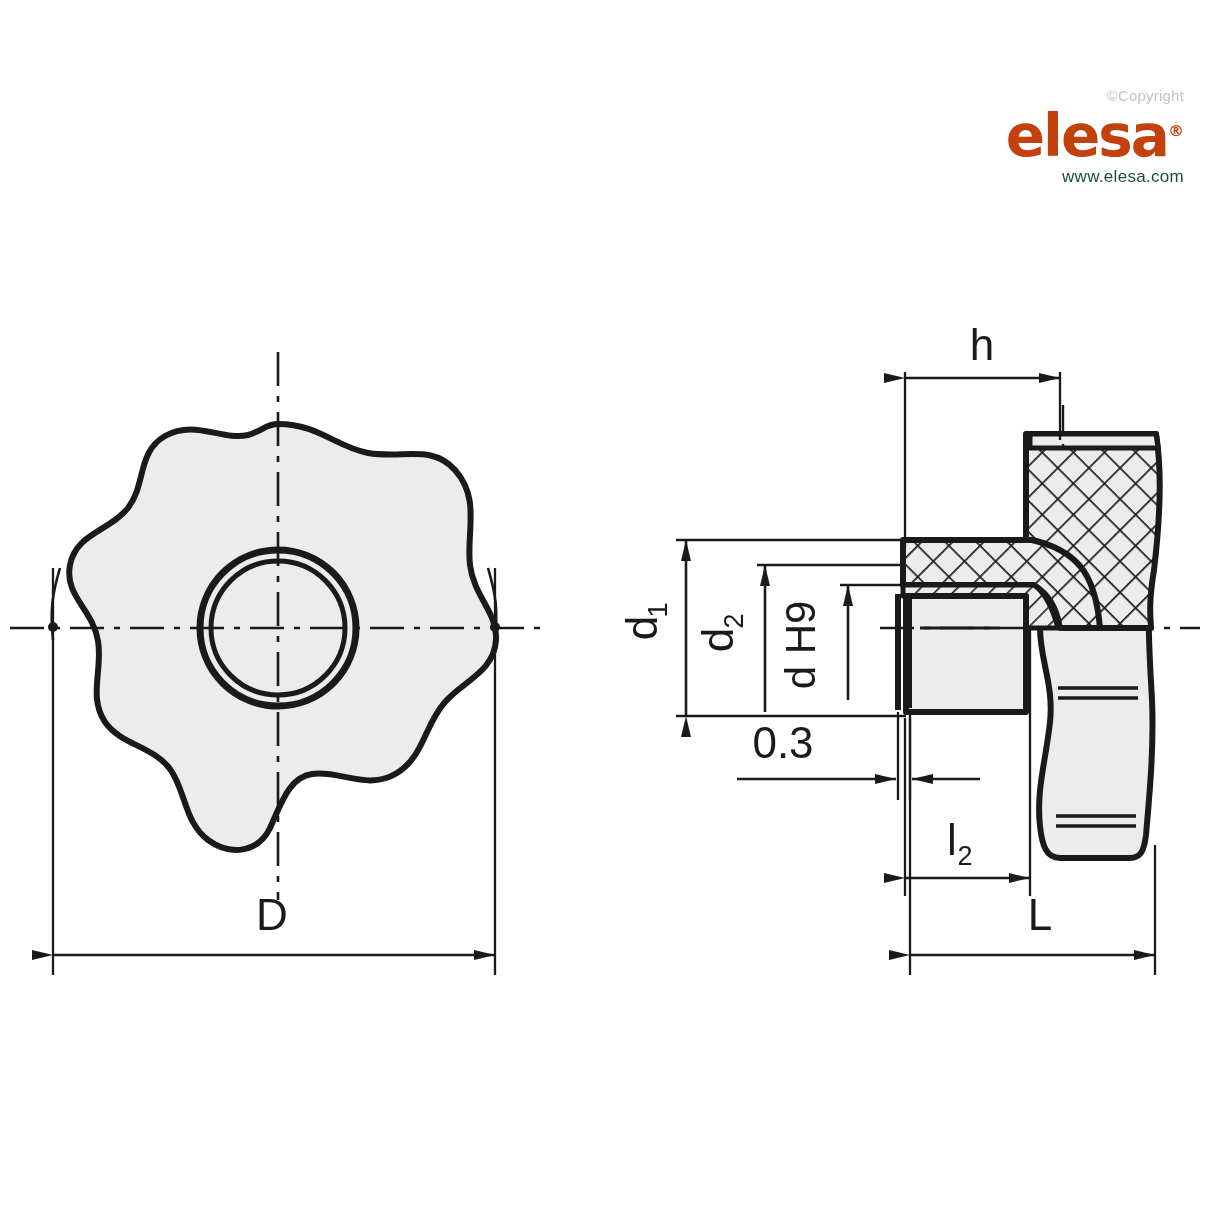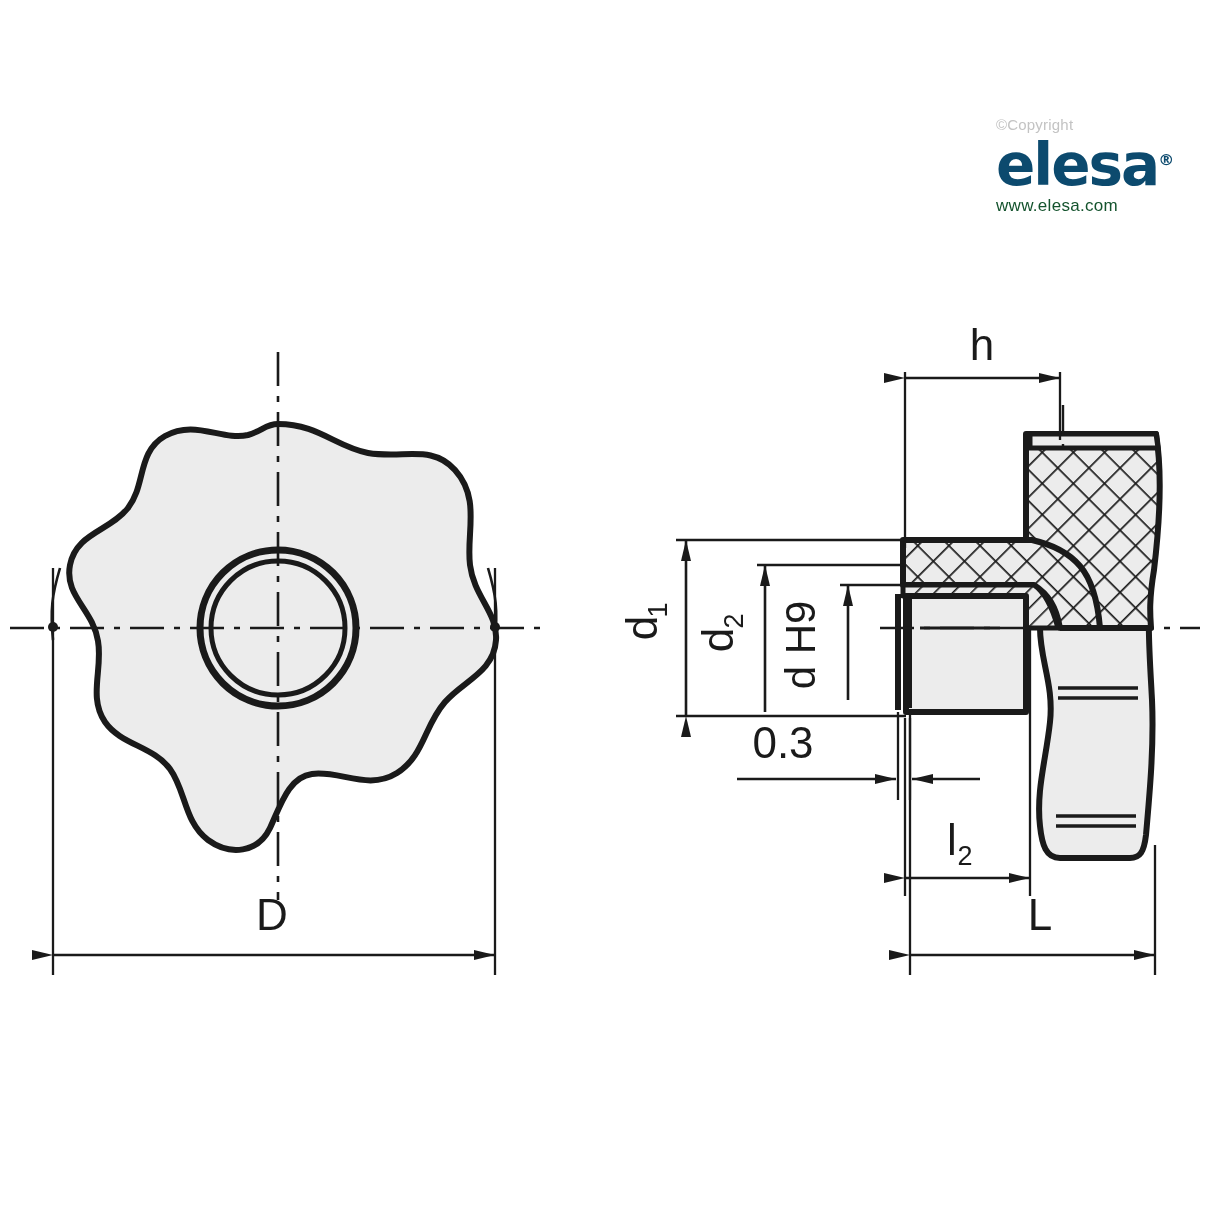--- a/index.html
+++ b/index.html
@@ -20,40 +20,39 @@
   }
   #drawing {
     position: absolute;
     left: 0;
     top: 0;
     width: 1214px;
     height: 1214px;
   }
   .brand {
     position: absolute;
-    right: 38px;
+    right: 30px;
     top: 88px;
     width: 180px;
-    text-align: left;
+    text-align: right;
     user-select: none;
-    margin-top: 29px;
   }
   .brand-copy {
     font-size: 15px;
     color: #c3c3c3;
     letter-spacing: 0.2px;
     line-height: 1;
     margin-bottom: 6px;
     white-space: nowrap;
   }
   .brand-name {
     font-family: "DejaVu Sans", sans-serif;
     font-size: 58px;
     font-weight: bold;
-    color: #0c4a6e;
+    color: #c2410c;
     line-height: 0.95;
     letter-spacing: -2px;
     position: relative;
     display: inline-block;
   }
   .brand-reg {
     font-size: 16px;
     vertical-align: super;
     letter-spacing: 0;
   }

